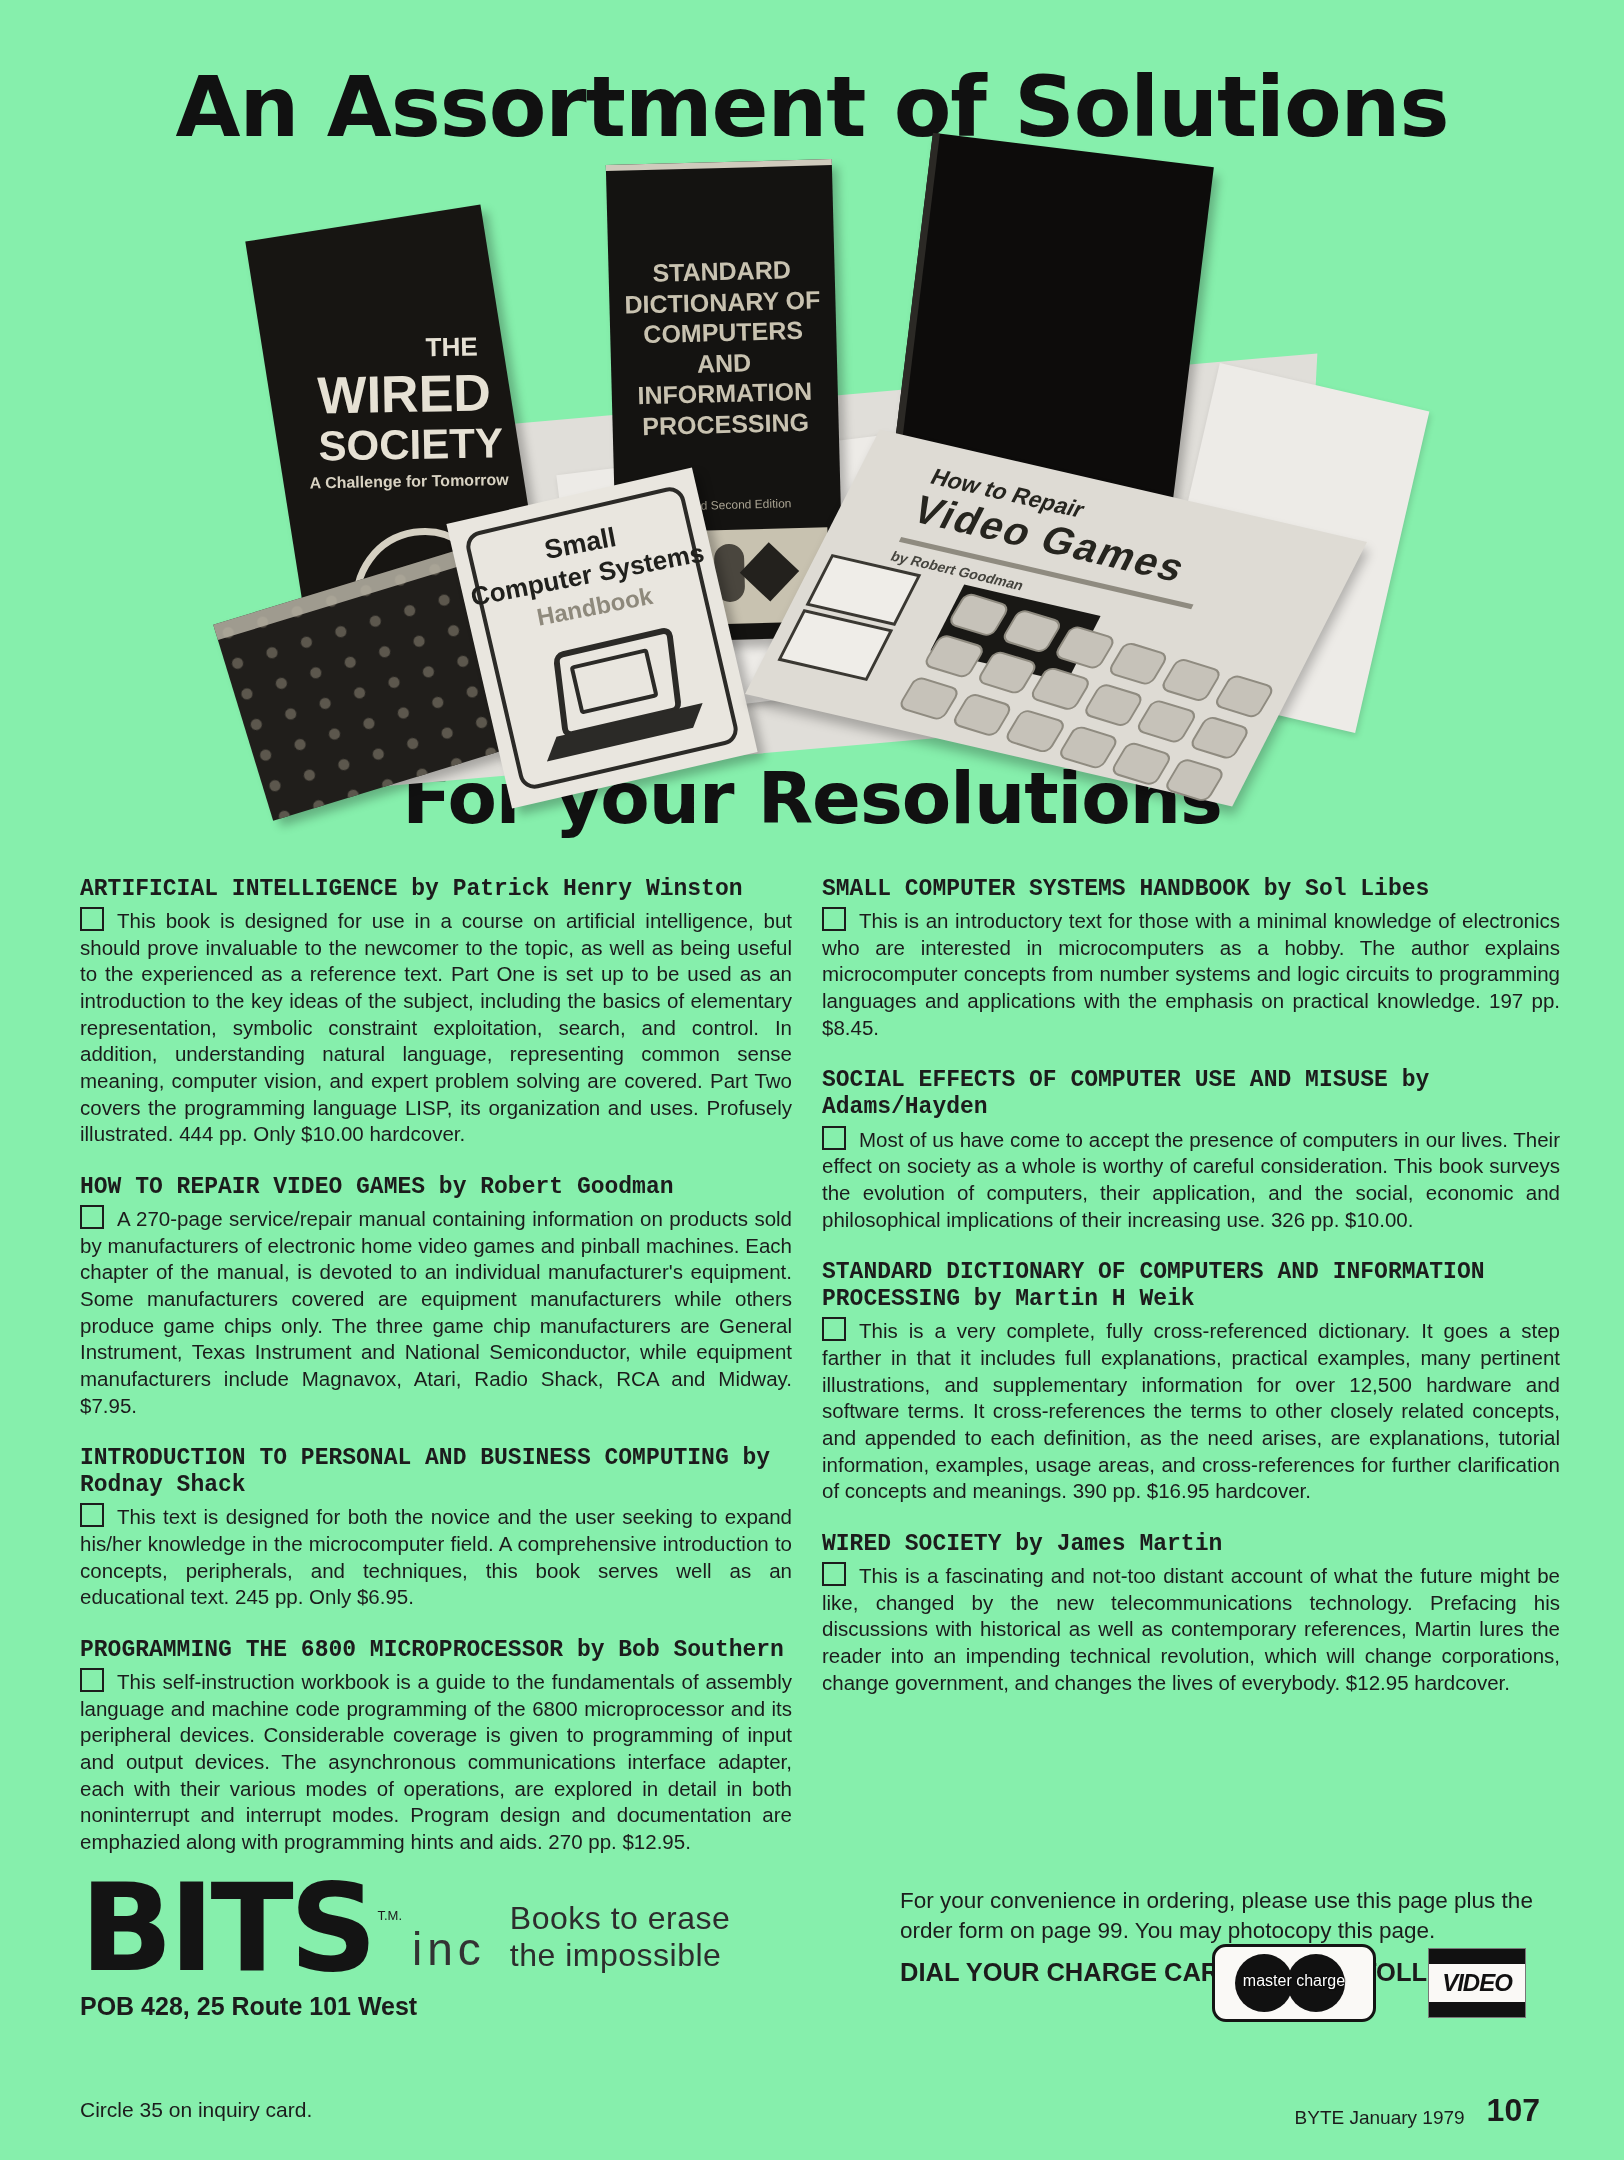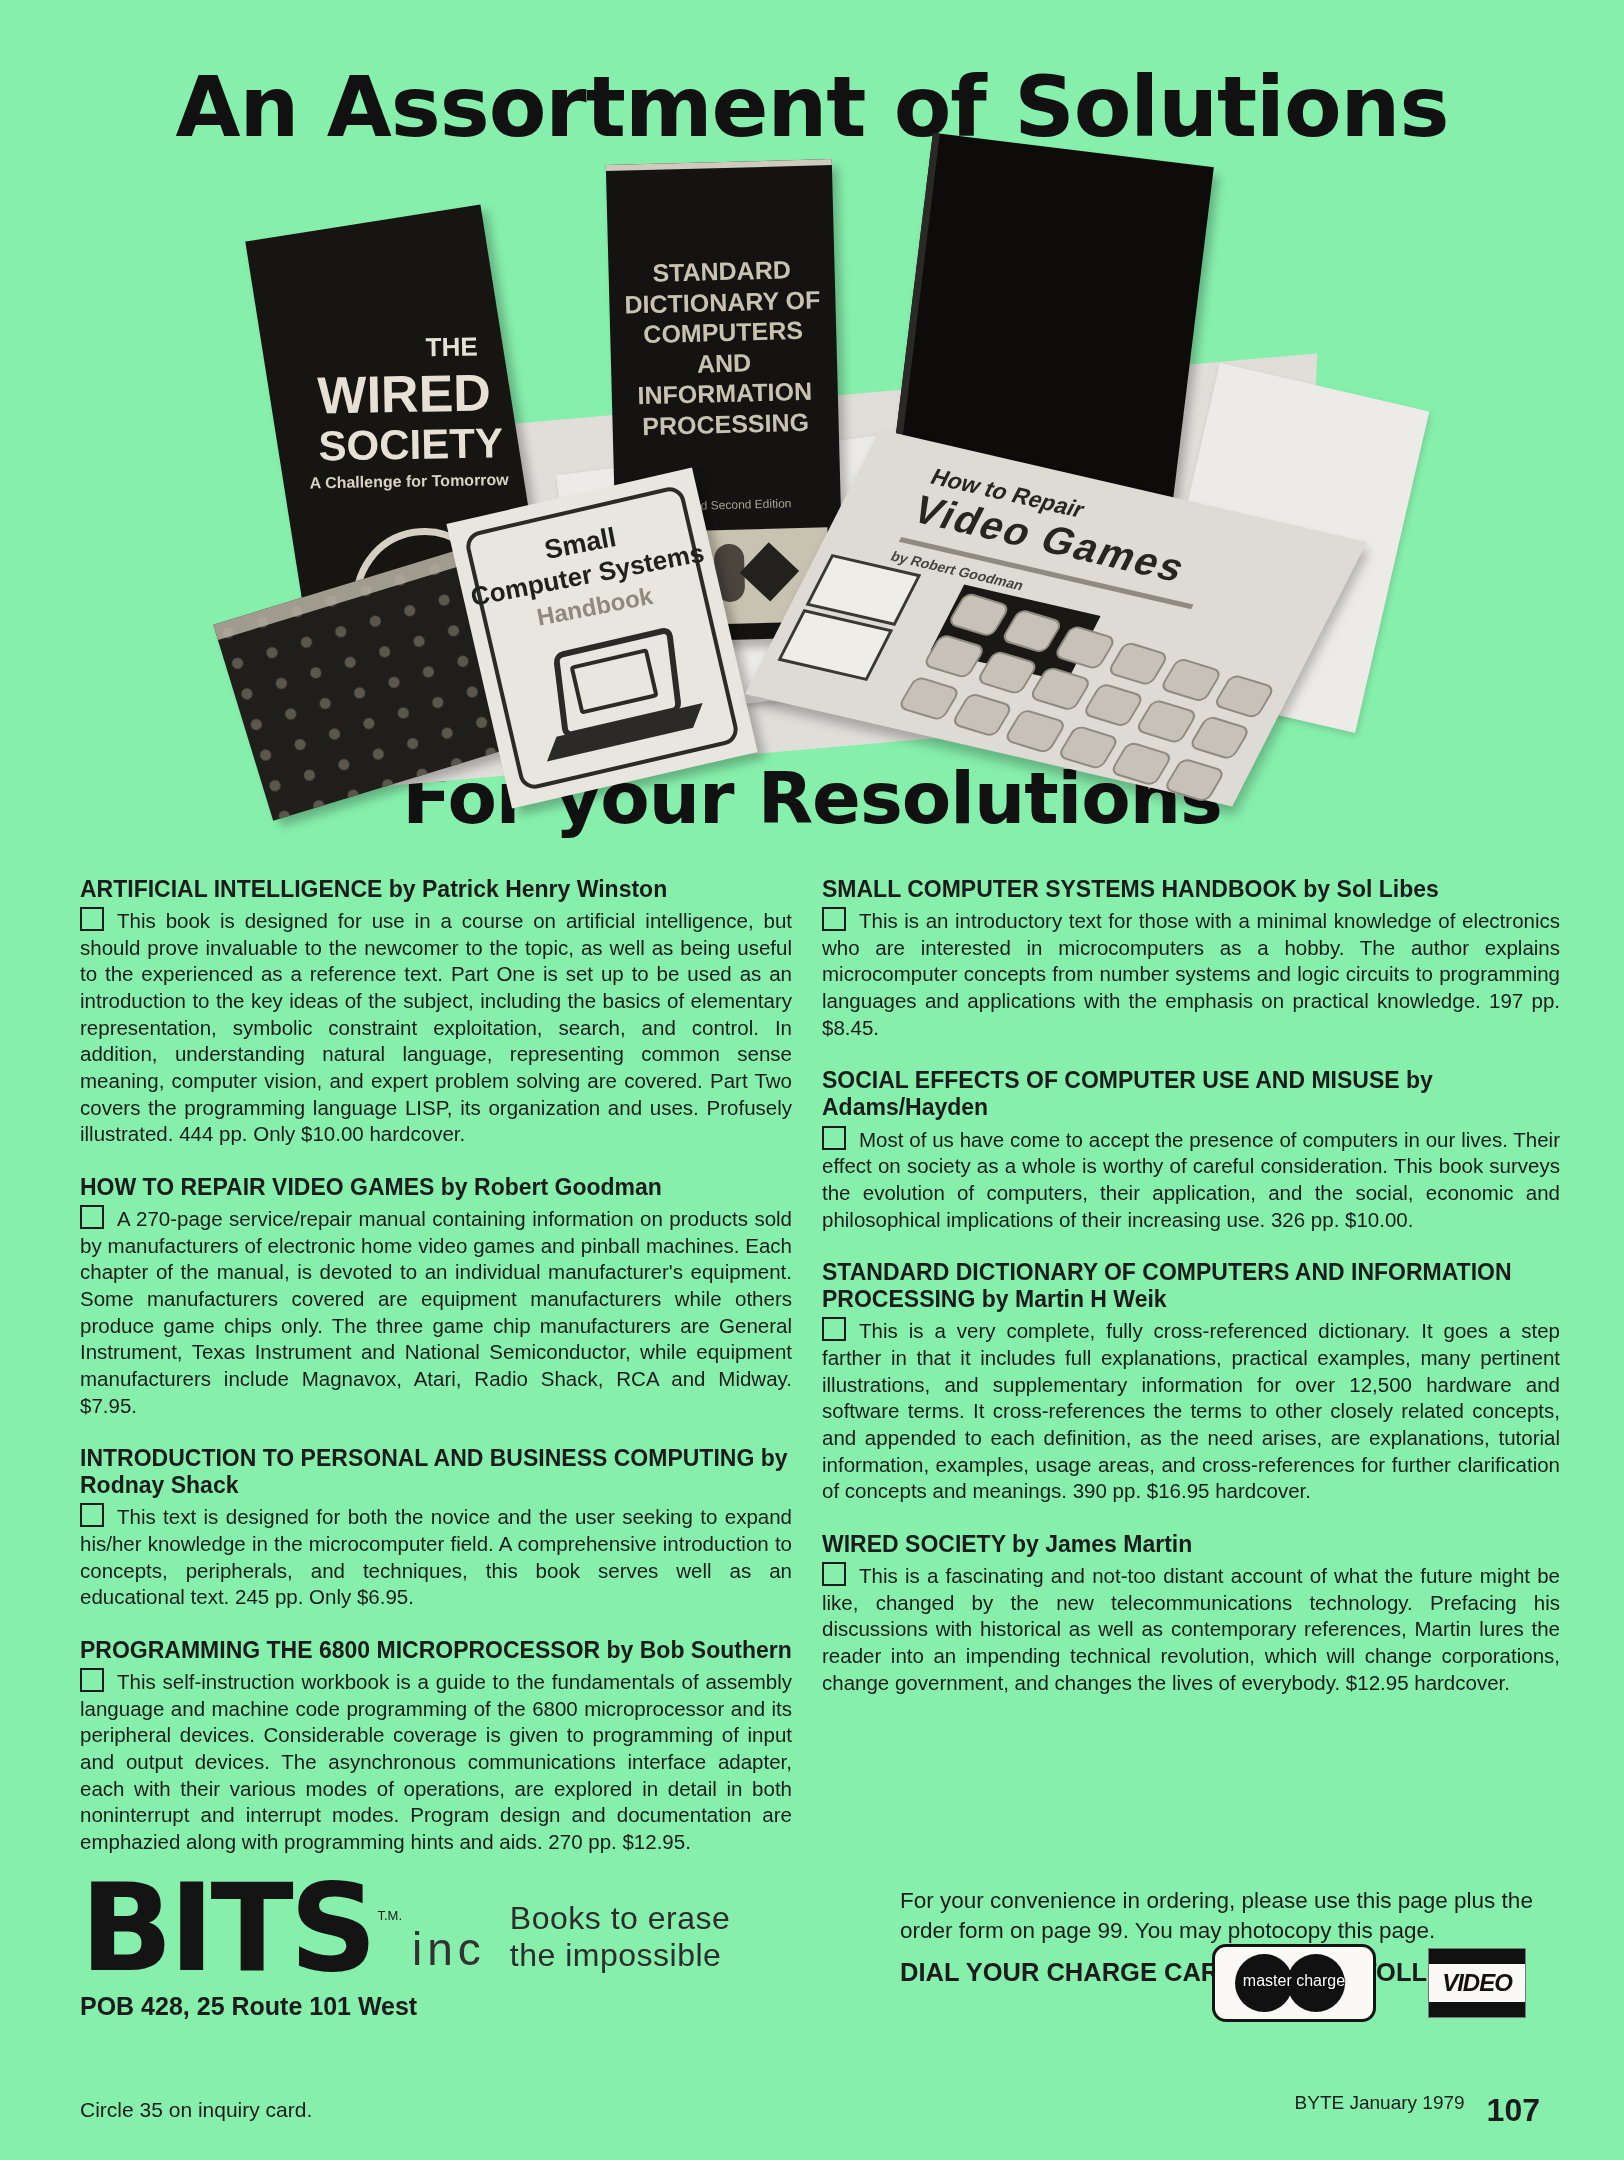--- a/index.html
+++ b/index.html
@@ -71,21 +71,21 @@
   .b-vid .mon{left:150px;top:132px;width:140px;height:72px;background:#191815;}
   .b-vid .keys{left:150px;top:150px;width:330px;height:130px;display:grid;top:150px;
                grid-template-columns:repeat(6,1fr);gap:9px;transform:rotate(4deg);}
   .b-vid .keys div{position:static;height:32px;background:#c6c2b9;border:2px solid #8f8b80;border-radius:9px;}
 
   
   .col{position:absolute;top:876px;}
   .col.left{left:80px;width:712px;}
   .col.right{left:822px;width:738px;}
   .sec{margin-bottom:26px;}
-  .sec h3{margin:0 0 4px 0;font-size:23px;line-height:1.18;font-weight:bold;text-align:left;}
+  .sec h3{margin:0 0 4px 0;font-size:23px;line-height:1.18;font-weight:bold;text-align:left;font-family:Liberation Mono, monospace;}
   .sec p{margin:0;font-size:20.5px;line-height:1.3;text-align:justify;}
   .chk{display:inline-block;width:20px;height:20px;border:2.5px solid #1c1c1c;margin-right:13px;vertical-align:-3px;}
 
   
   .bits{position:absolute;left:80px;top:1878px;width:700px;}
   .bits-row{display:flex;align-items:flex-end;}
   .bits-logo{font-family:"DejaVu Sans",sans-serif;font-weight:bold;font-size:122px;line-height:.82;letter-spacing:-4px;color:#141414;}
   .bits-tm{font-size:13px;font-weight:normal;align-self:flex-start;margin:30px 0 0 4px;}
   .bits-inc{font-size:46px;letter-spacing:5px;color:#333;margin:0 0 2px 10px;font-weight:400;}
   .bits-tagline{font-size:32px;letter-spacing:.5px;color:#2d2d2d;margin:0 0 4px 24px;font-weight:400;}
@@ -102,21 +102,21 @@
   .mc .lbl{position:absolute;left:0;right:0;top:25px;text-align:center;color:#fff;font-size:16px;
            text-shadow:0 0 2px #000,0 0 2px #000;}
   .visa{width:96px;height:68px;background:#faf9f6;border:1px solid #777;position:relative;
         display:flex;align-items:center;justify-content:center;}
   .visa .bar{position:absolute;left:0;right:0;height:15px;background:#111;}
   .visa .bt{top:0;} .visa .bb{bottom:0;}
   .visa .lbl{font-weight:bold;font-style:italic;font-size:24px;letter-spacing:-1px;color:#111;}
 
   
   .footer-left{position:absolute;left:80px;top:2098px;font-size:21px;}
-  .footer-right{position:absolute;right:84px;top:2092px;display:flex;align-items:flex-start;gap:22px;}
+  .footer-right{position:absolute;right:84px;top:2092px;display:flex;align-items:flex-end;gap:22px;}
   .footer-right .mag{font-size:19px;}
   .footer-right .pg{font-size:32px;font-weight:bold;}
 </style>
 </head>
 <body>
 
 <div class="page">
 
   <div class="headline top">An Assortment of Solutions</div>
 

